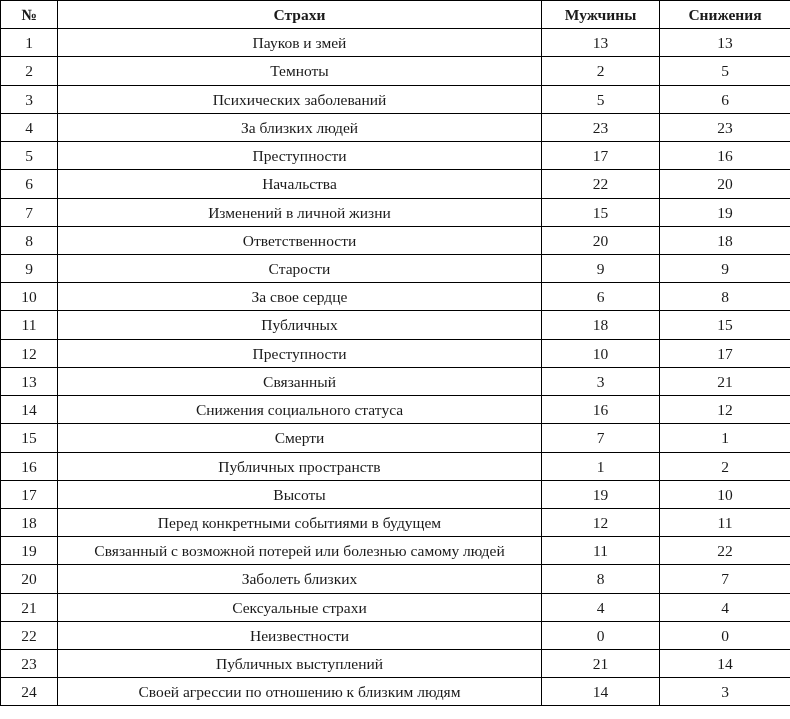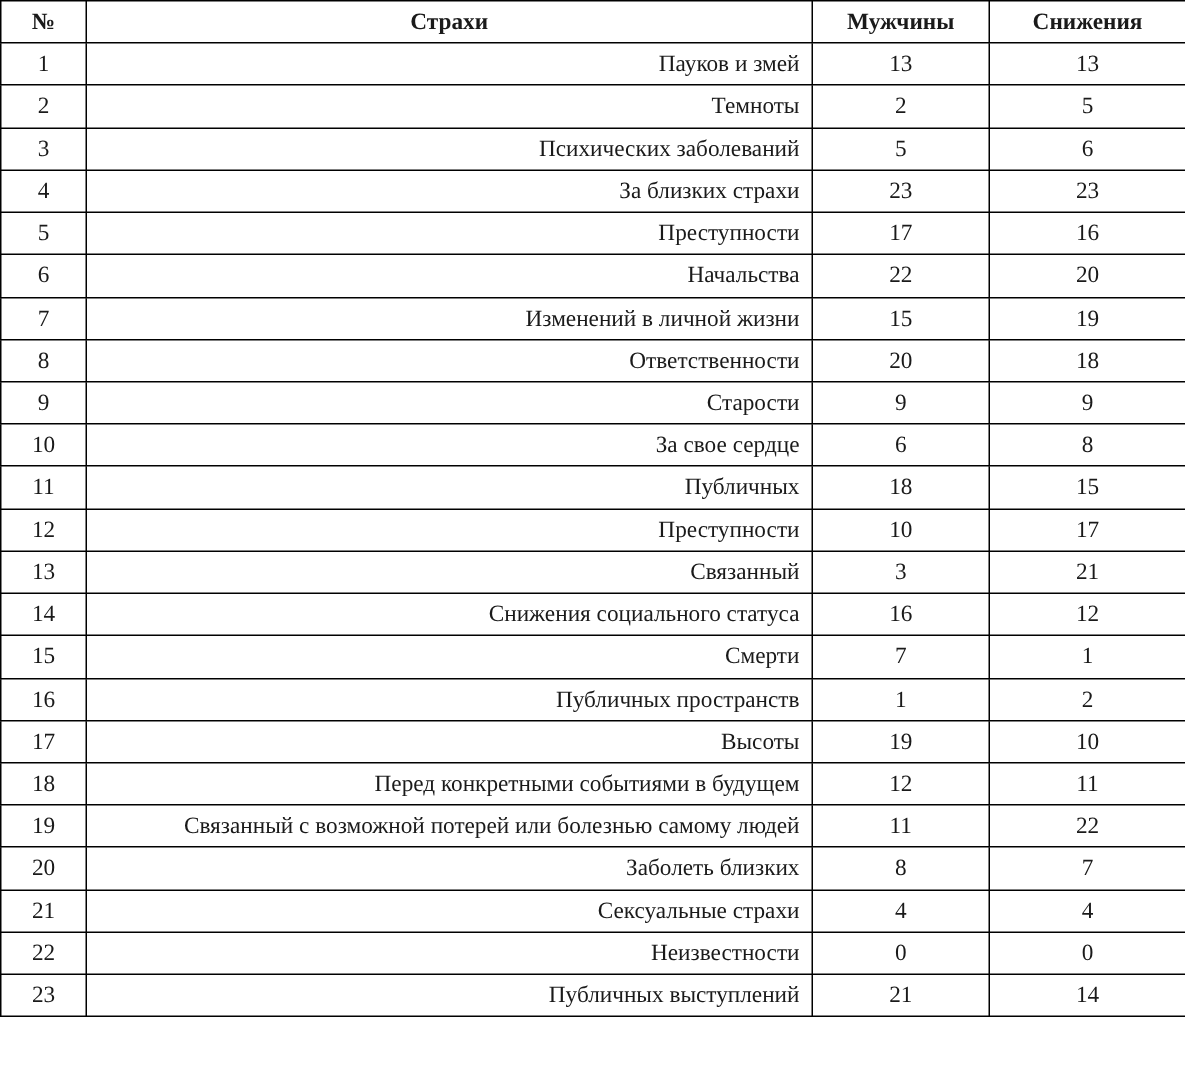--- a/index.html
+++ b/index.html
@@ -37,21 +37,21 @@
   .col-num   { width: 57px;  }
   .col-fear  { width: 484px; }
   .col-men   { width: 118px; }
   .col-women { width: 131px; }
   td.cell-num,
   td.cell-men,
   td.cell-women {
     text-align: center;
   }
   td.cell-fear {
-    text-align: right;
+    text-align: center;
     padding-left: 11px;
     padding-right: 10px;
   }
 </style>
 </head>
 <body>
 
 <table class="fears-table">
   <colgroup>
     <col class="col-num">
@@ -81,21 +81,21 @@
         <td class="cell-women">5</td>
       </tr>
       <tr>
         <td class="cell-num">3</td>
         <td class="cell-fear">Психических заболеваний</td>
         <td class="cell-men">5</td>
         <td class="cell-women">6</td>
       </tr>
       <tr>
         <td class="cell-num">4</td>
-        <td class="cell-fear">За близких страхи</td>
+        <td class="cell-fear">За близких людей</td>
         <td class="cell-men">23</td>
         <td class="cell-women">23</td>
       </tr>
       <tr>
         <td class="cell-num">5</td>
         <td class="cell-fear">Преступности</td>
         <td class="cell-men">17</td>
         <td class="cell-women">16</td>
       </tr>
       <tr>
@@ -199,14 +199,20 @@
         <td class="cell-fear">Неизвестности</td>
         <td class="cell-men">0</td>
         <td class="cell-women">0</td>
       </tr>
       <tr>
         <td class="cell-num">23</td>
         <td class="cell-fear">Публичных выступлений</td>
         <td class="cell-men">21</td>
         <td class="cell-women">14</td>
       </tr>
+      <tr>
+        <td class="cell-num">24</td>
+        <td class="cell-fear">Своей агрессии по отношению к близким людям</td>
+        <td class="cell-men">14</td>
+        <td class="cell-women">3</td>
+      </tr>
     </tbody>
 </table>
 
 </body></html>

